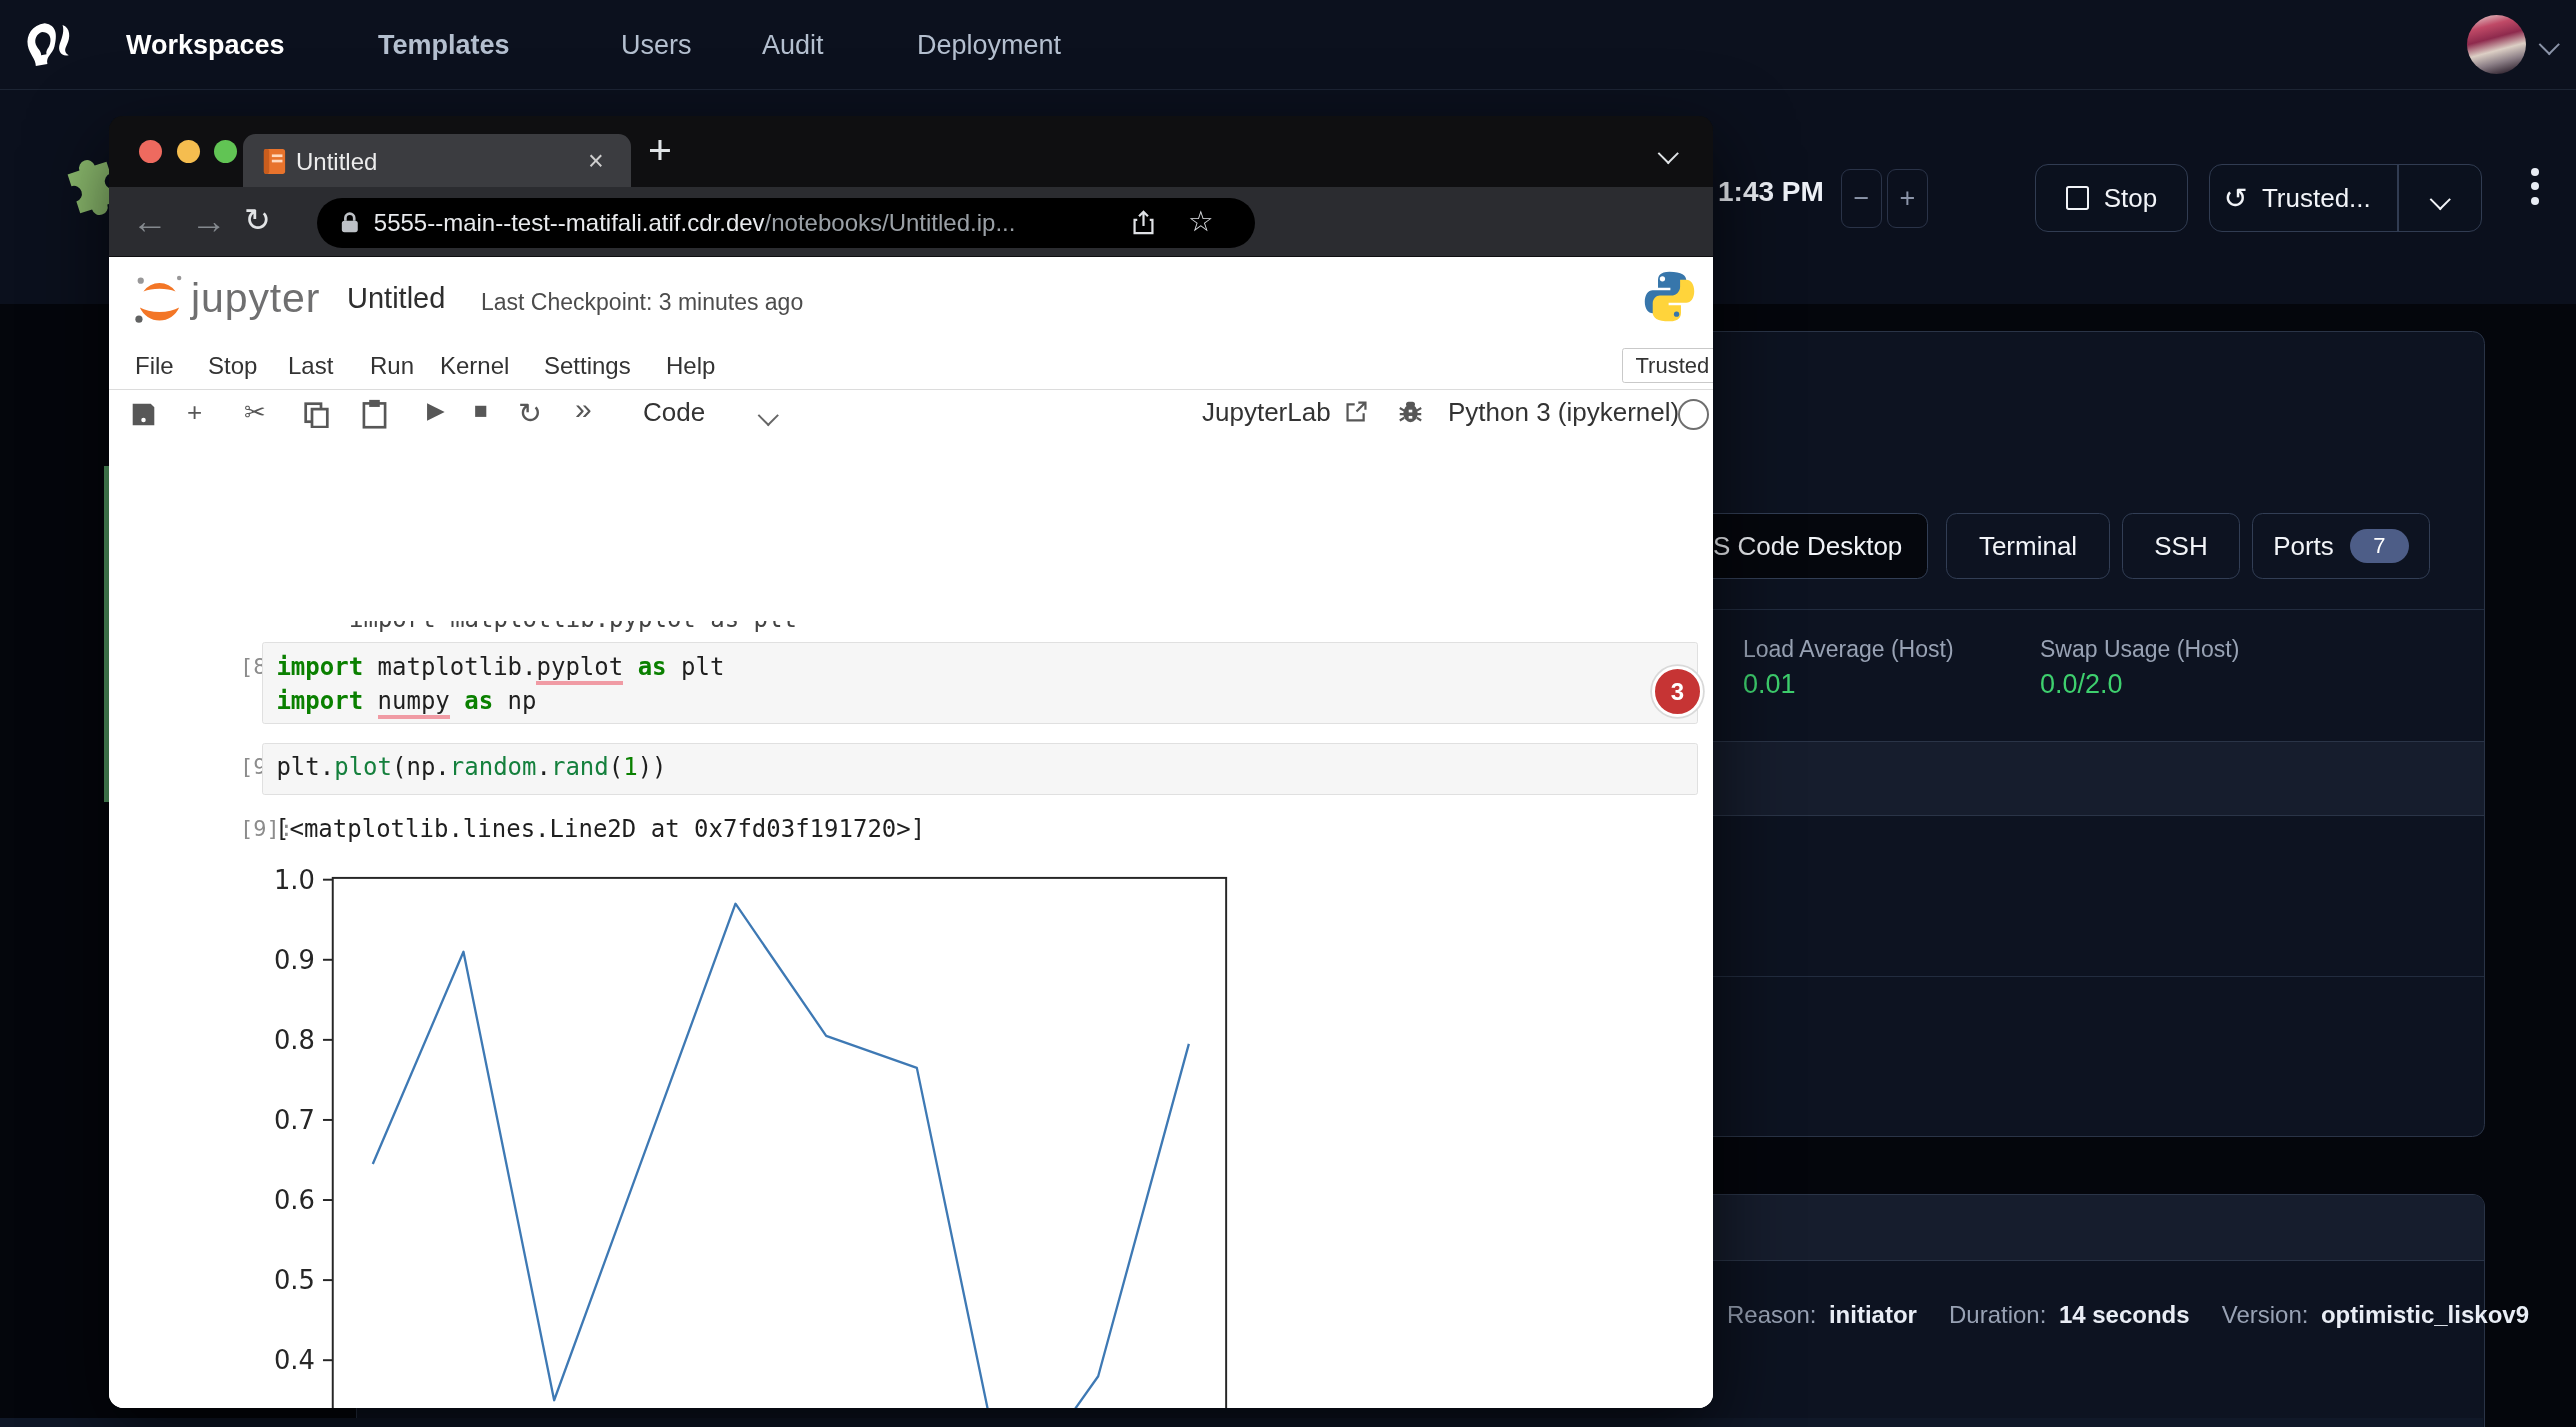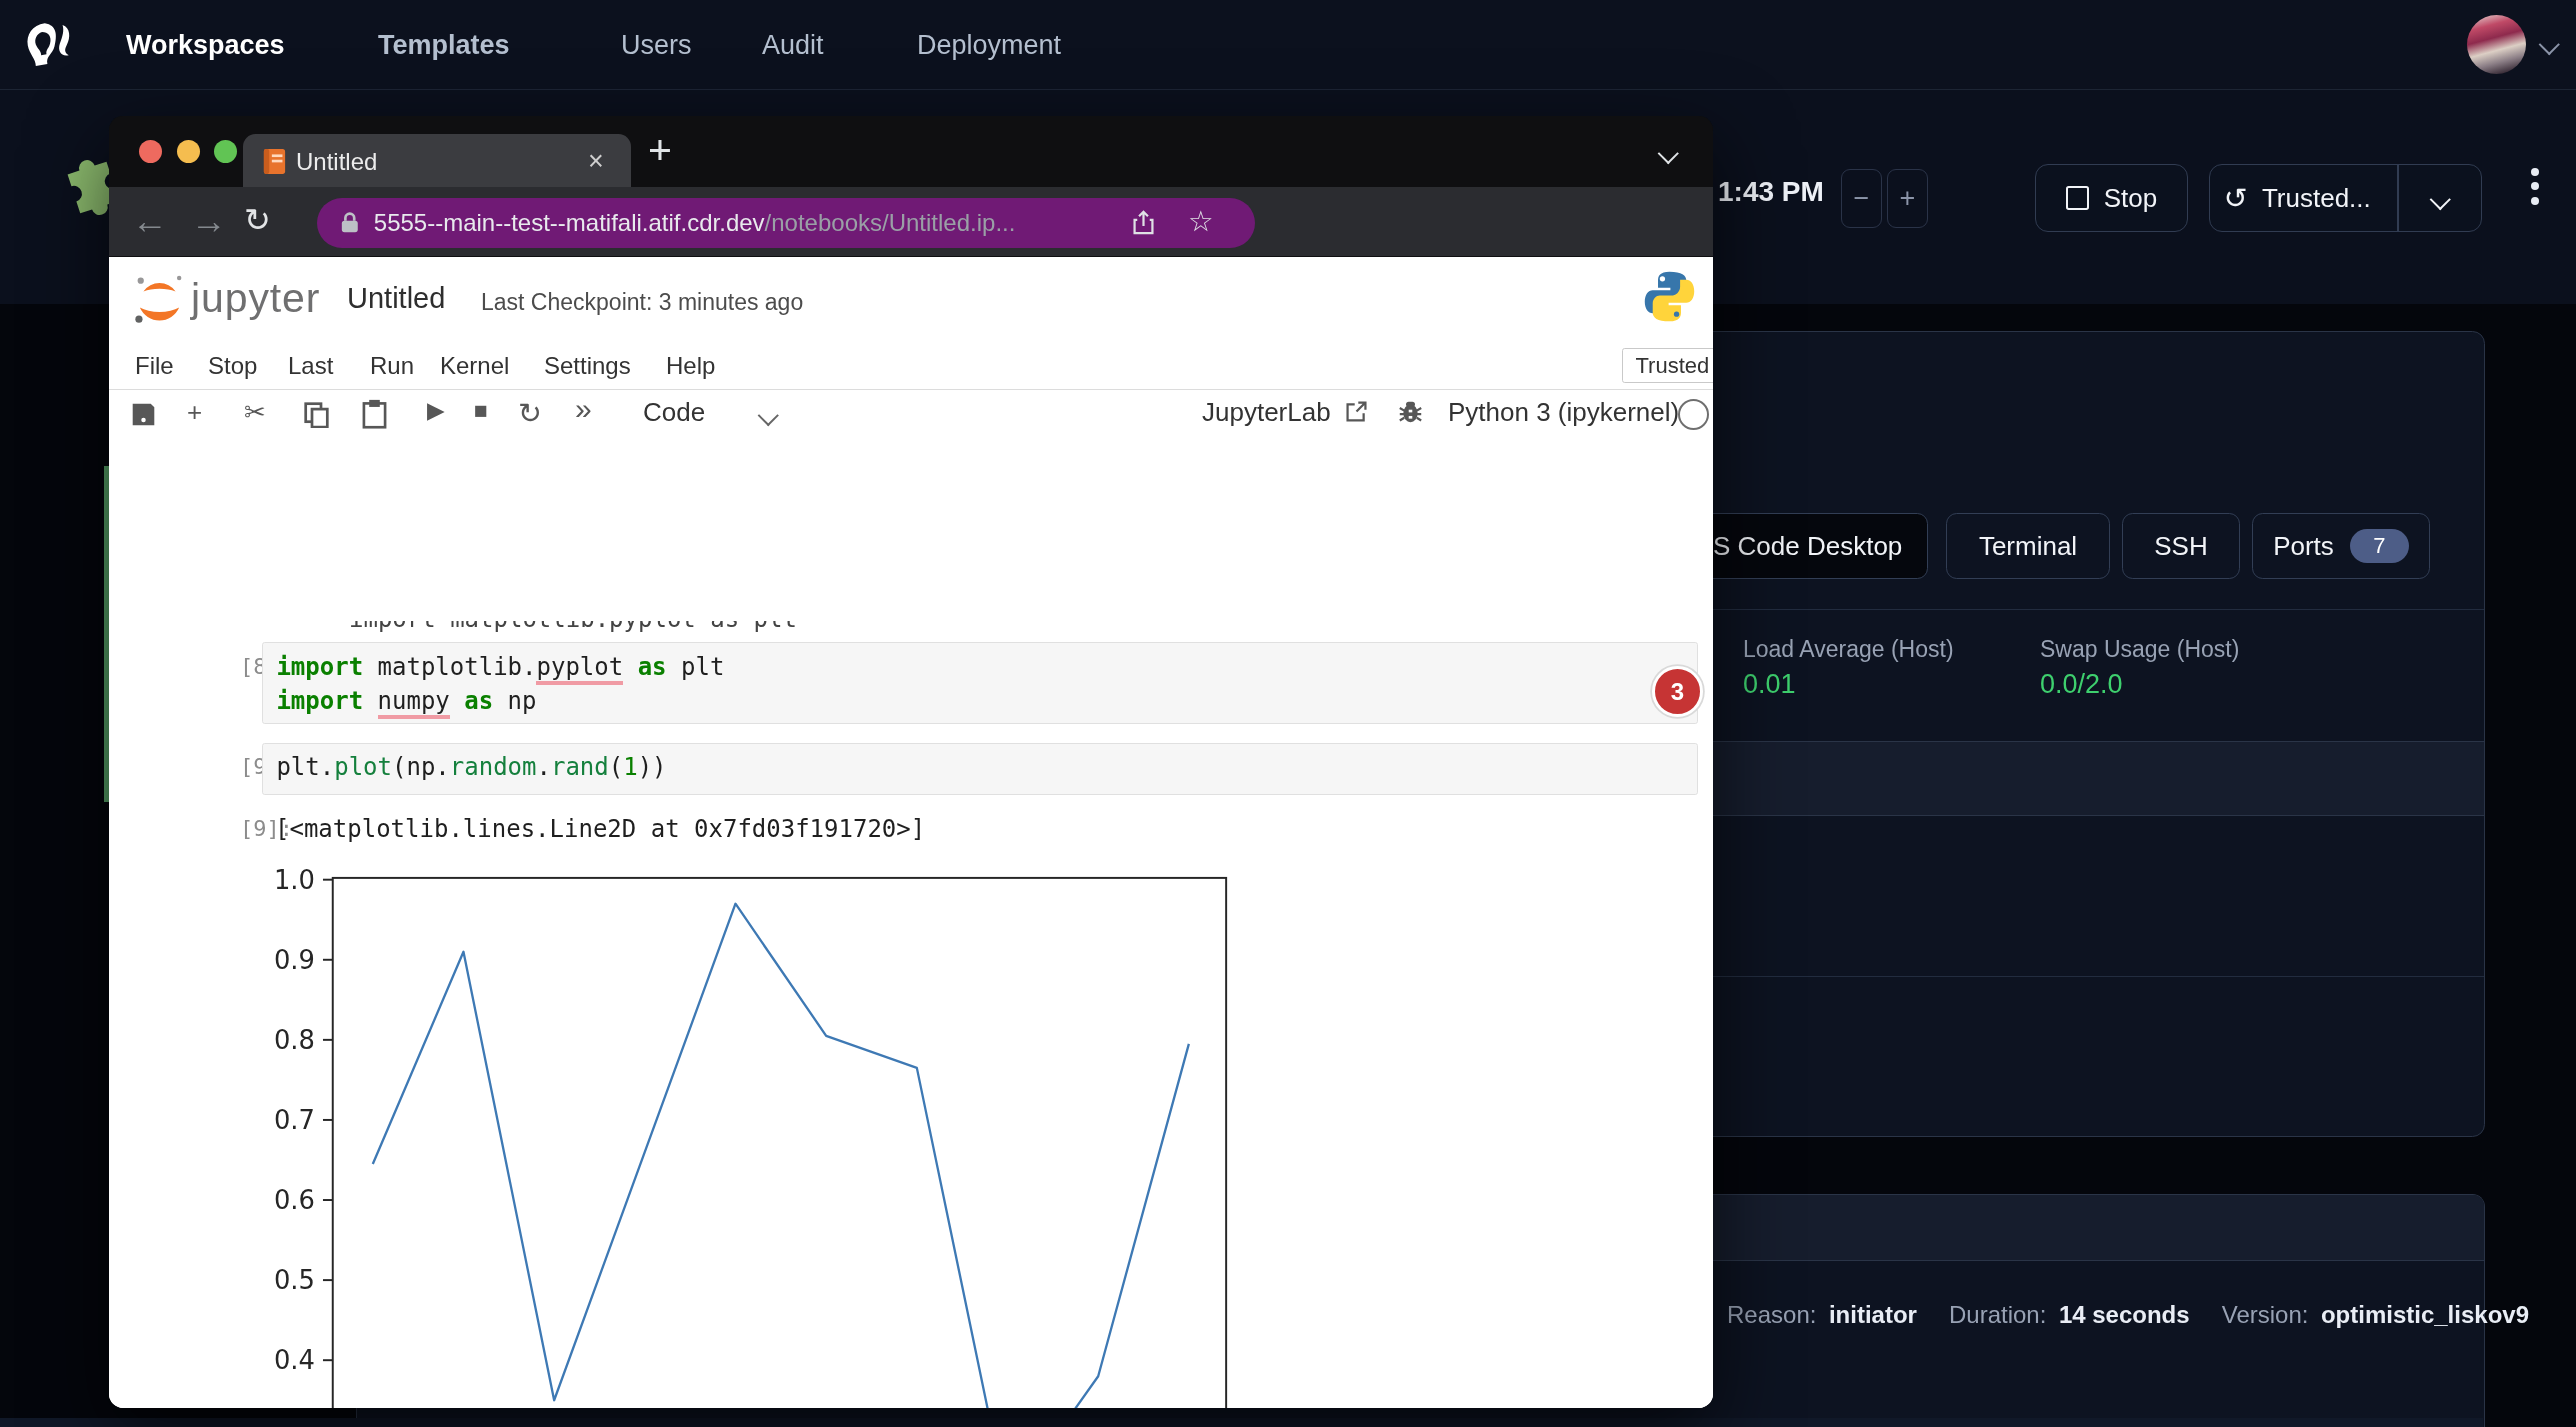--- a/index.html
+++ b/index.html
@@ -44,21 +44,21 @@
            background:#0f0f11;box-shadow:0 27px 80px rgba(0,0,0,.65);z-index:10;}
   .tabstrip{left:0;top:0;width:100%;height:71px;background:#0f0f11;}
   .light{top:24px;width:23px;height:23px;border-radius:50%;}
   .btab{left:134px;top:18px;width:388px;height:53px;background:#3b3c40;border-radius:12.5px 12.5px 0 0;}
   .btab-title{left:53px;top:14.2px;font-size:24px;color:#ececec;}
   .btab-close{left:345px;top:11.6px;font-size:27px;color:#cfcfcf;}
   .newtab{left:539px;top:10.7px;font-size:41px;font-weight:300;color:#e0e4e7;}
   .toolbar{left:0;top:71px;width:100%;height:69px;background:#2b2c30;}
   .nav-arrow{top:12.5px;font-size:36px;color:#84898e;}
   .reload{left:135px;top:14.2px;font-size:32px;color:#e2e4e6;}
-  .urlpill{left:208px;top:10.7px;width:938px;height:50px;border-radius:25px;background:#701a75;
+  .urlpill{left:208px;top:10.7px;width:938px;height:50px;border-radius:25px;background:#000000;
            display:flex;align-items:center;}
   .url-host{font-size:24px;color:#e8eaed;white-space:pre;}
   .url-path{font-size:24px;color:#9aa0a6;white-space:pre;}
   .ext-row{left:1154px;top:78px;display:flex;gap:17px;align-items:center;height:55px;}
   .ext-dot{width:39px;height:39px;border-radius:50%;}
   .bcontent{left:0;top:141px;width:1604px;height:1152px;background:#ffffff;overflow:hidden;}
 
   
   .jheader{left:0;top:0;width:100%;height:86px;border-bottom:1.8px solid #e6e6e6;background:#fff;}
   .jwordmark{left:82px;top:18px;font-size:41px;color:#6f6f70;letter-spacing:0.9px;}

